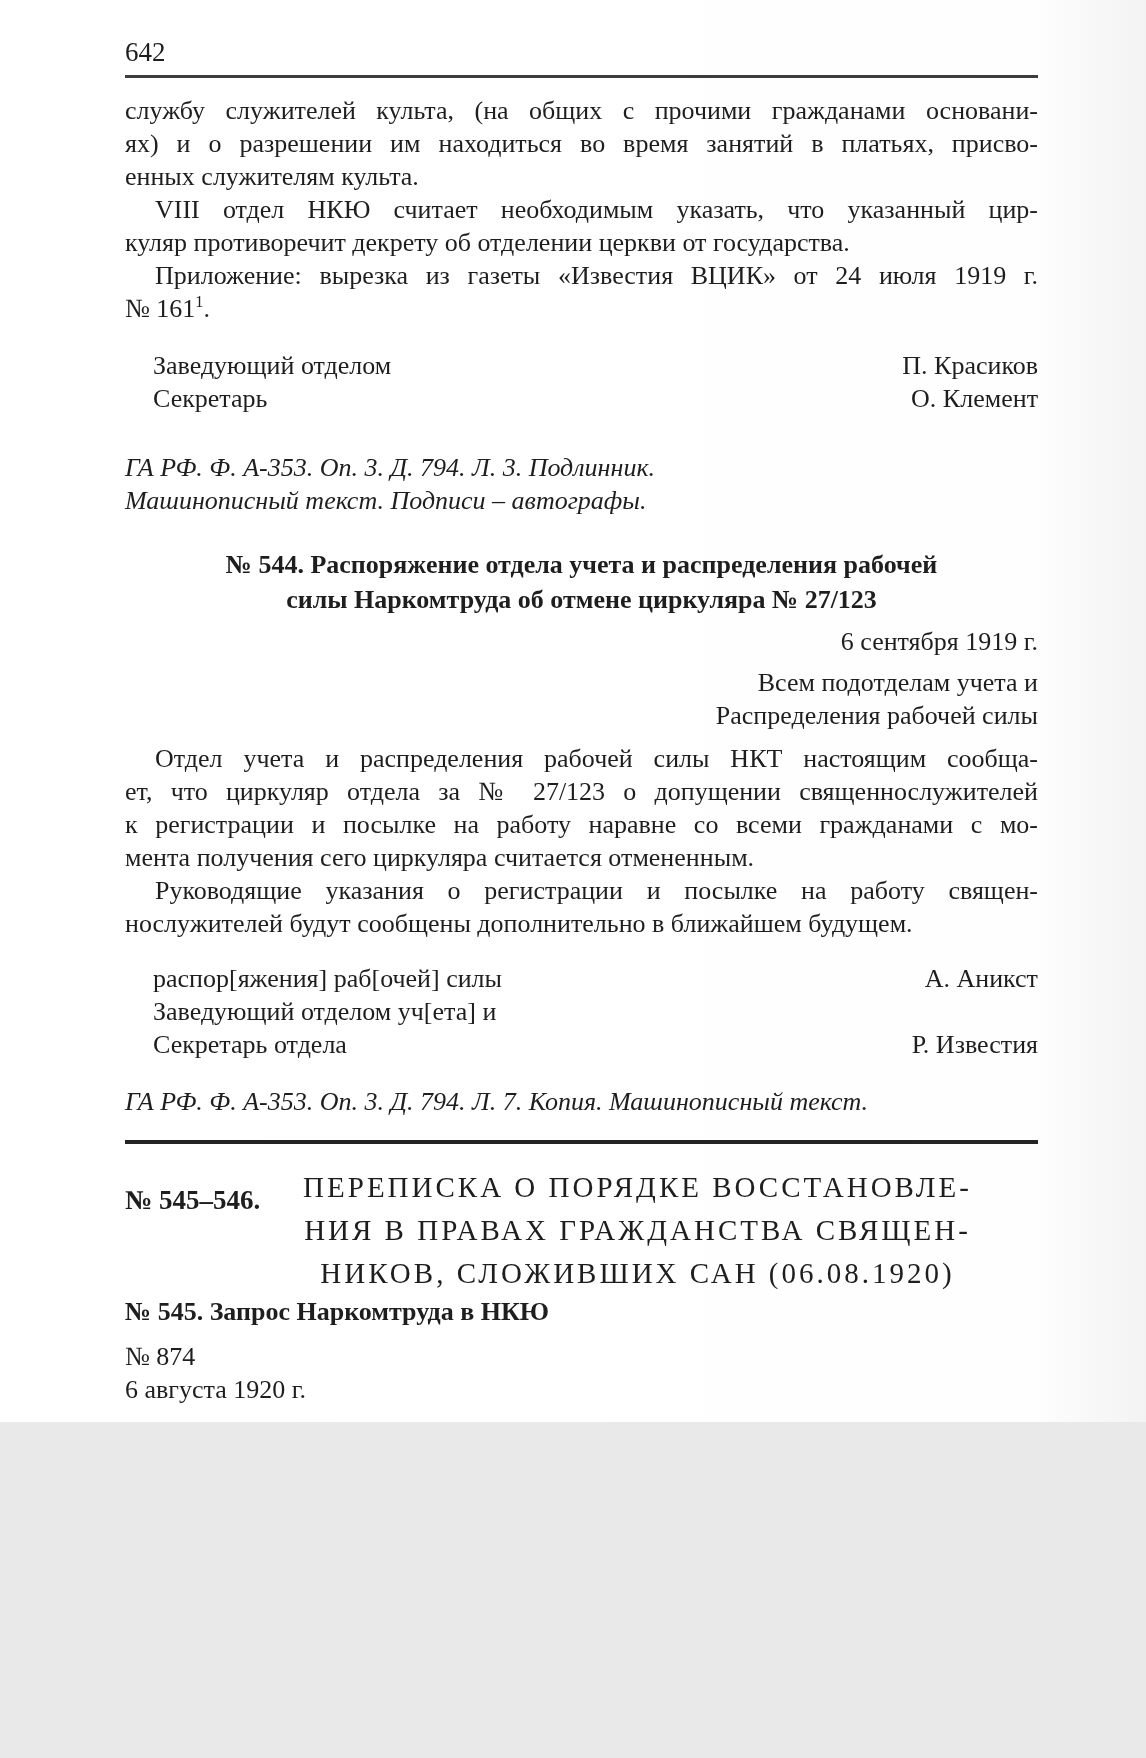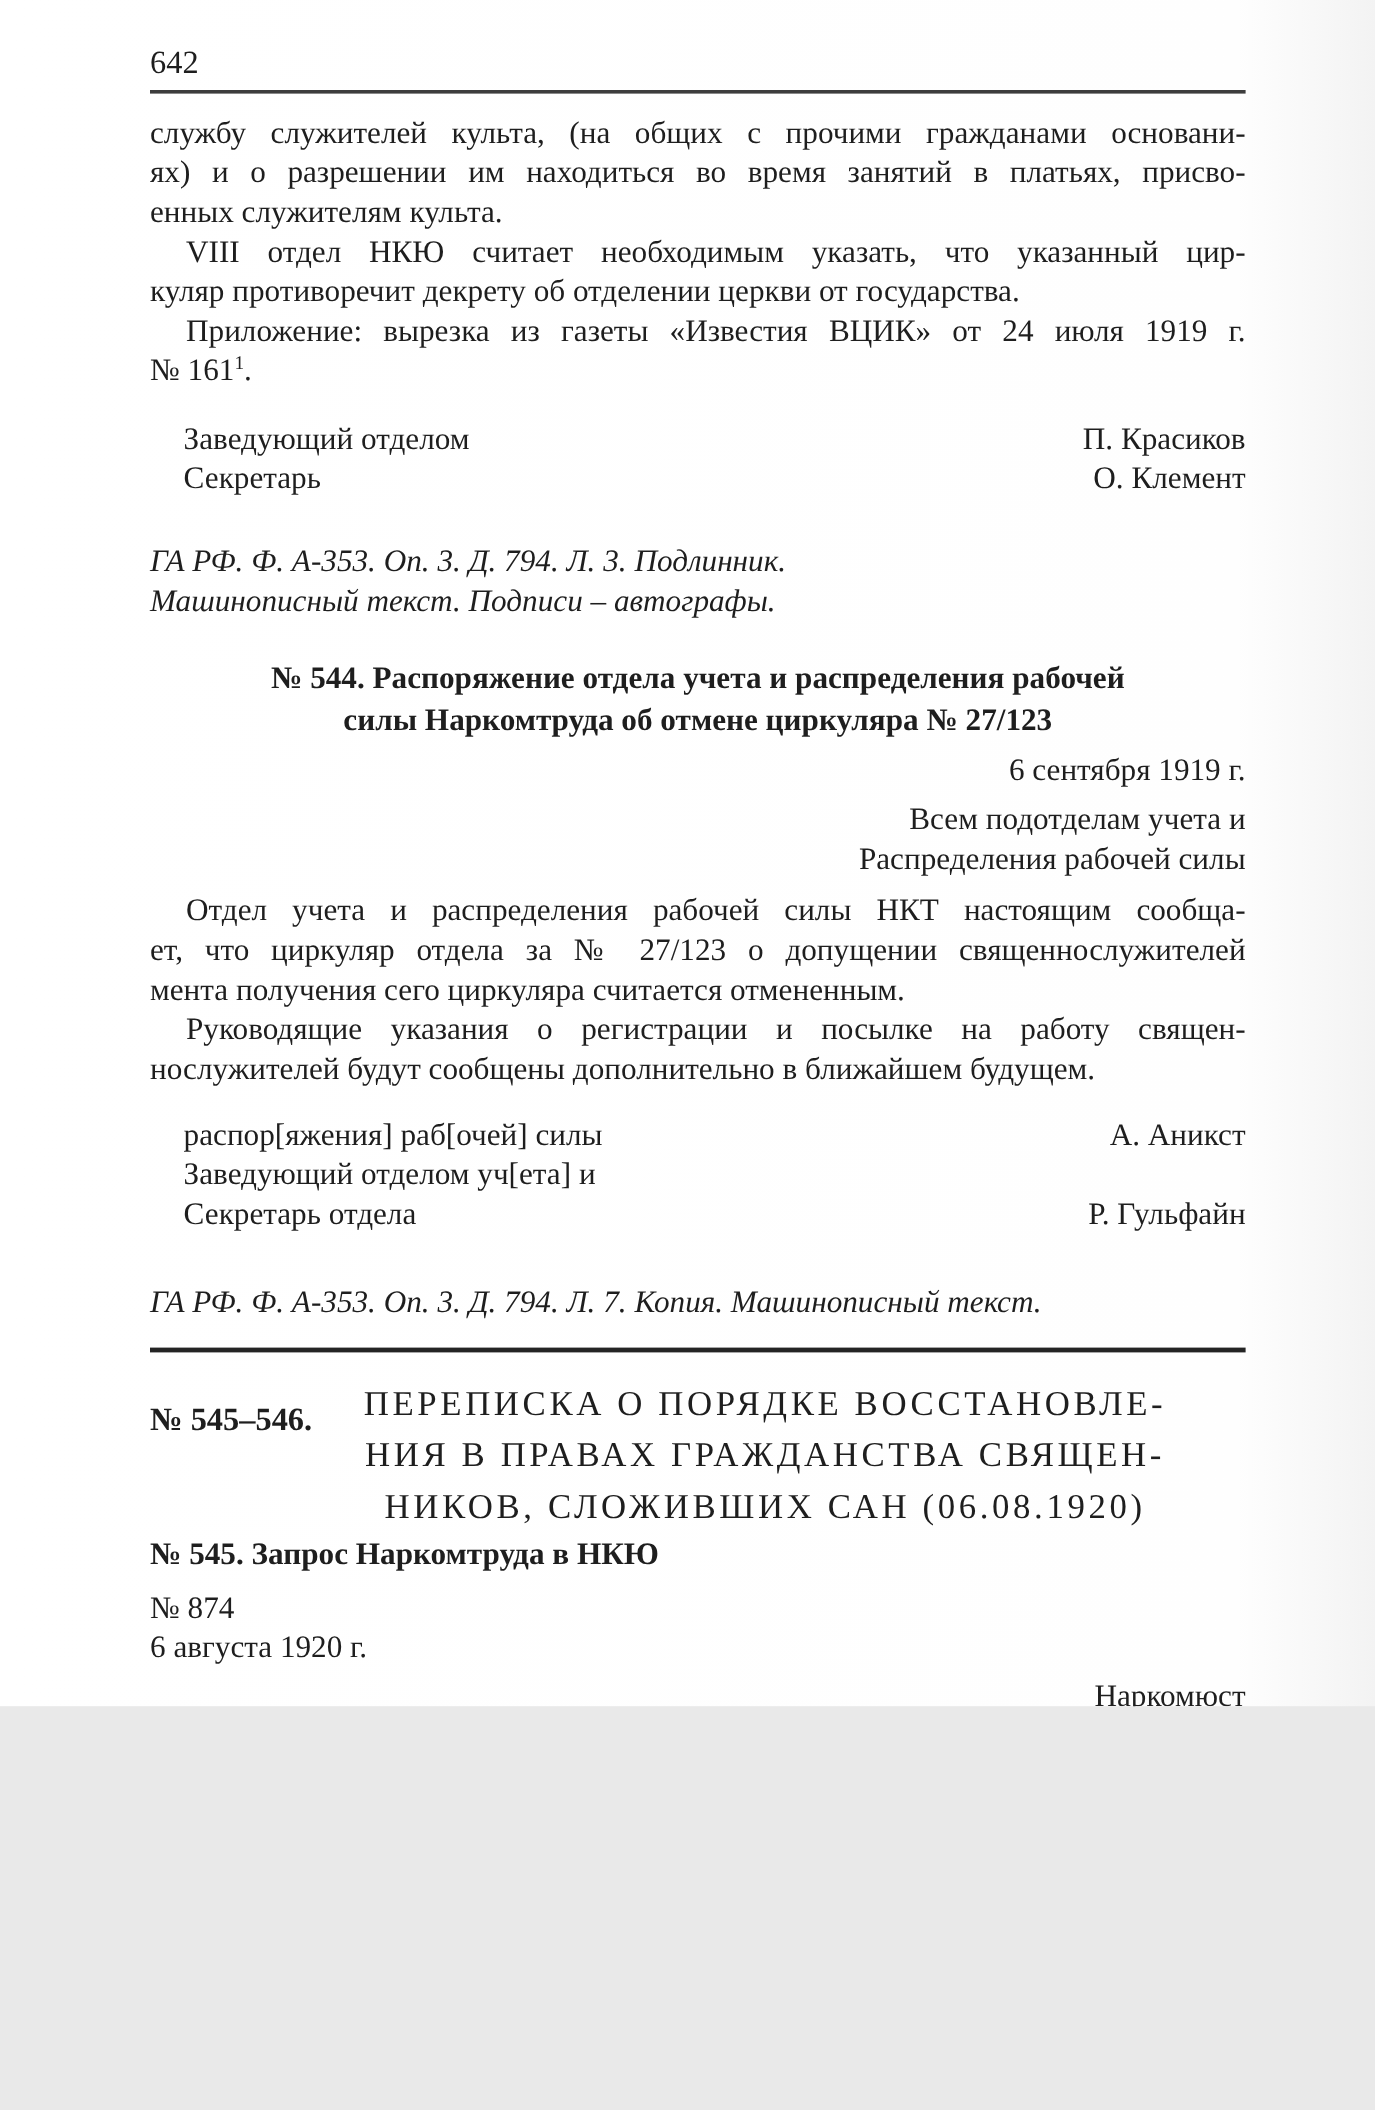--- a/index.html
+++ b/index.html
@@ -24,21 +24,21 @@
   .bl.last { text-align-last:left; }
   .bl.indent { padding-left:30px; }
   sup.fn { font-size:0.62em; vertical-align:super; line-height:0; }
 
   .sig-block { margin-top:24px; }
   .sig-block.m2 { margin-top:22px; }
   .sig-row { display:flex; justify-content:space-between; font-size:26px; line-height:33px; }
   .sig-row .t { padding-left:28px; }
 
   .archive { margin-top:36px; font-style:italic; font-size:26px; line-height:33px; }
-  .archive.single { margin-top:40px; }
+  .archive.single { margin-top:24px; }
   .archive div { font-style:italic; }
 
   .doc-title { margin-top:30px; font-weight:bold; font-size:26px; line-height:35px; text-align:center; }
   .date-line { margin-top:8px; text-align:right; font-size:26px; line-height:33px; }
   .addressee { margin-top:8px; text-align:right; font-size:26px; line-height:33px; }
   .body-block { margin-top:10px; }
 
   .thick-rule { border:0; border-top:4px solid #242424; margin:22px 0 0 0; }
 
   .section-heading { position:relative; margin-top:22px; padding-left:112px; }
@@ -109,40 +109,41 @@
 
   <div class="addressee">
     <div>Всем подотделам учета и</div>
     <div>Распределения рабочей силы</div>
   </div>
 
   <div class="body-block">
     <div class="para">
       <div class="bl just indent">Отдел учета и распределения рабочей силы НКТ настоящим сообща-</div>
       <div class="bl just">ет, что циркуляр отдела за № 27/123 о допущении священнослужителей</div>
+      <div class="bl just">к регистрации и посылке на работу наравне со всеми гражданами с мо-</div>
       <div class="bl just last">мента получения сего циркуляра считается отмененным.</div>
     </div>
     <div class="para">
       <div class="bl just indent">Руководящие указания о регистрации и посылке на работу священ-</div>
       <div class="bl just last">нослужителей будут сообщены дополнительно в ближайшем будущем.</div>
     </div>
   </div>
 
   <div class="sig-block m2">
     <div class="sig-row">
       <span class="t">распор[яжения] раб[очей] силы</span>
       <span class="n">А. Аникст</span>
     </div>
     <div class="sig-row">
       <span class="t">Заведующий отделом уч[ета] и</span>
       <span class="n"></span>
     </div>
     <div class="sig-row">
       <span class="t">Секретарь отдела</span>
-      <span class="n">Р. Гульфайн</span>
+      <span class="n">Р. Известия</span>
     </div>
   </div>
 
   <div class="archive single">
     <div>ГА РФ. Ф. А-353. Оп. 3. Д. 794. Л. 7. Копия. Машинописный текст.</div>
   </div>
 
   <hr class="thick-rule">
 
   <div class="section-heading">

